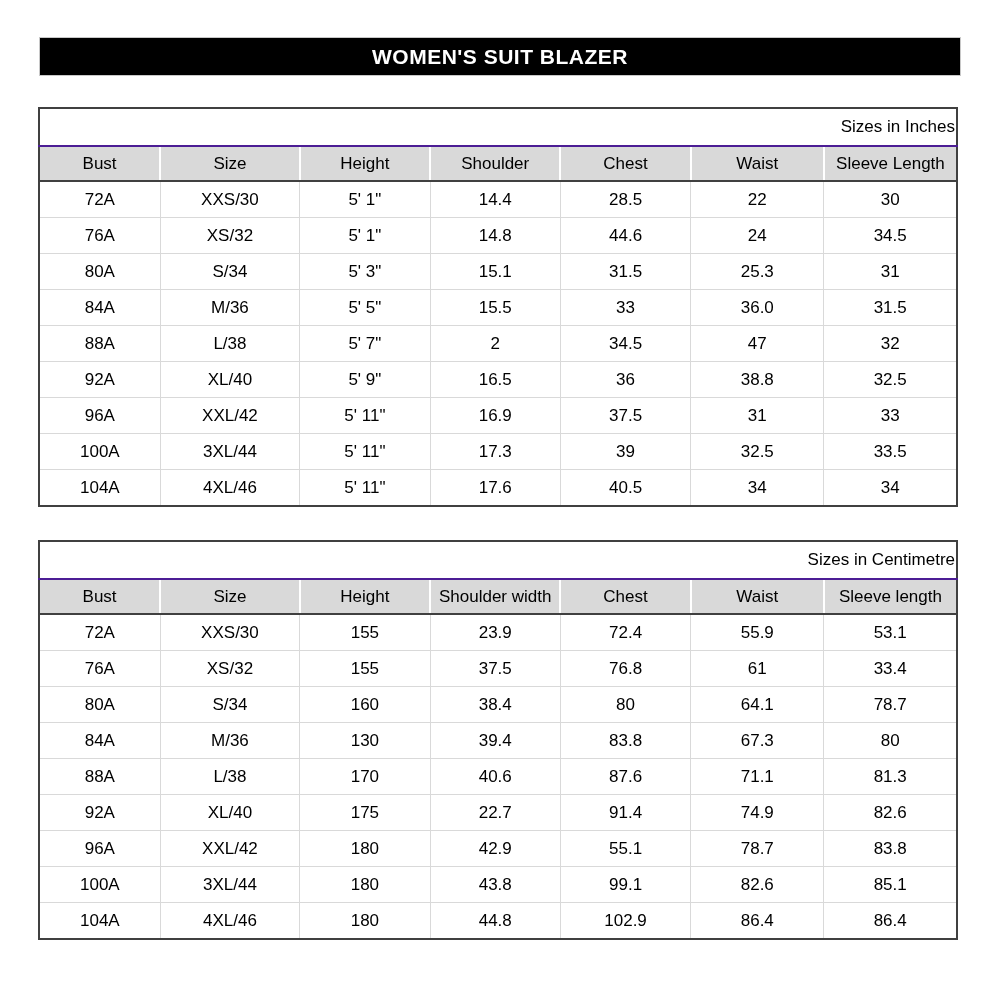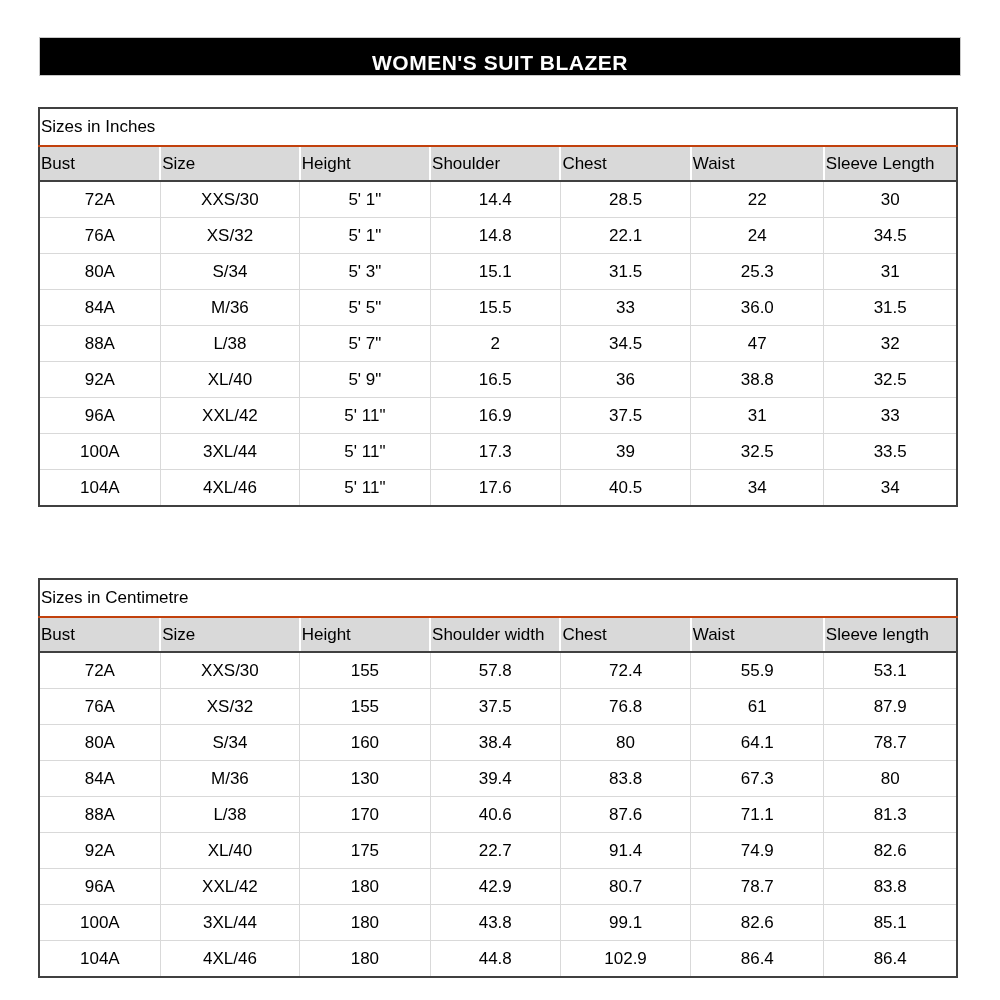--- a/index.html
+++ b/index.html
@@ -10,57 +10,57 @@
     background: #ffffff;
     font-family: "Liberation Sans", "DejaVu Sans", sans-serif;
     color: #000000;
   }
   .banner {
     margin: 38px 40px 0 40px;
     height: 37px;
     background: #000000;
     outline: 1px solid #c8c8c8;
     display: flex;
-    align-items: flex-end;
+    align-items: center;
     justify-content: center;
   }
   .banner span {
     color: #ffffff;
     font-weight: 700;
     font-size: 21px;
     letter-spacing: 0.5px;
   }
   .size-table {
     border-collapse: collapse;
     table-layout: fixed;
     width: 920px;
     margin-left: 38px;
     border: 2px solid #404040;
     font-size: 17px;
   }
   .size-table.first { margin-top: 32px; }
-  .size-table.second { margin-top: 71px; }
+  .size-table.second { margin-top: 33px; }
   .size-table col.c1 { width: 13.2%; }
   .size-table col.c2 { width: 15.2%; }
   .size-table col.c3 { width: 14.2%; }
   .size-table col.c4 { width: 14.2%; }
   .size-table col.c5 { width: 14.2%; }
   .size-table col.c6 { width: 14.5%; }
   .size-table col.c7 { width: 14.5%; }
   .size-table .title-cell {
     background: #ffffff;
-    text-align: left;
+    text-align: right;
     height: 34px;
-    border-bottom: 2px solid #c2410c;
+    border-bottom: 2px solid #4c1d95;
     font-size: 17px;
   }
   .size-table th {
     background: #d9d9d9;
     font-weight: 400;
-    text-align: left;
+    text-align: center;
     height: 31px;
     border-bottom: 2px solid #404040;
     border-left: 2px solid #ffffff;
     font-size: 17px;
   }
   .size-table th:first-child { border-left: none; }
   .size-table td {
     text-align: center;
     height: 33px;
     border: 1px solid #d9d9d9;
@@ -106,21 +106,21 @@
         <td>14.4</td>
         <td>28.5</td>
         <td>22</td>
         <td>30</td>
       </tr>
       <tr>
         <td>76A</td>
         <td>XS/32</td>
         <td>5' 1"</td>
         <td>14.8</td>
-        <td>22.1</td>
+        <td>44.6</td>
         <td>24</td>
         <td>34.5</td>
       </tr>
       <tr>
         <td>80A</td>
         <td>S/34</td>
         <td>5' 3"</td>
         <td>15.1</td>
         <td>31.5</td>
         <td>25.3</td>
@@ -205,33 +205,33 @@
         <th>Chest</th>
         <th>Waist</th>
         <th>Sleeve length</th>
       </tr>
   </thead>
   <tbody>
       <tr>
         <td>72A</td>
         <td>XXS/30</td>
         <td>155</td>
-        <td>57.8</td>
+        <td>23.9</td>
         <td>72.4</td>
         <td>55.9</td>
         <td>53.1</td>
       </tr>
       <tr>
         <td>76A</td>
         <td>XS/32</td>
         <td>155</td>
         <td>37.5</td>
         <td>76.8</td>
         <td>61</td>
-        <td>87.9</td>
+        <td>33.4</td>
       </tr>
       <tr>
         <td>80A</td>
         <td>S/34</td>
         <td>160</td>
         <td>38.4</td>
         <td>80</td>
         <td>64.1</td>
         <td>78.7</td>
       </tr>
@@ -260,21 +260,21 @@
         <td>22.7</td>
         <td>91.4</td>
         <td>74.9</td>
         <td>82.6</td>
       </tr>
       <tr>
         <td>96A</td>
         <td>XXL/42</td>
         <td>180</td>
         <td>42.9</td>
-        <td>80.7</td>
+        <td>55.1</td>
         <td>78.7</td>
         <td>83.8</td>
       </tr>
       <tr>
         <td>100A</td>
         <td>3XL/44</td>
         <td>180</td>
         <td>43.8</td>
         <td>99.1</td>
         <td>82.6</td>

